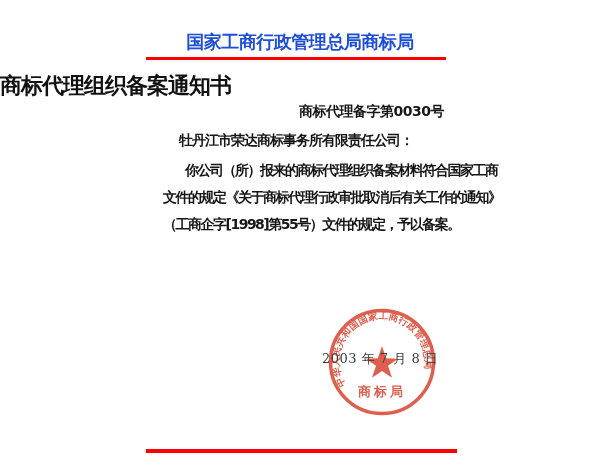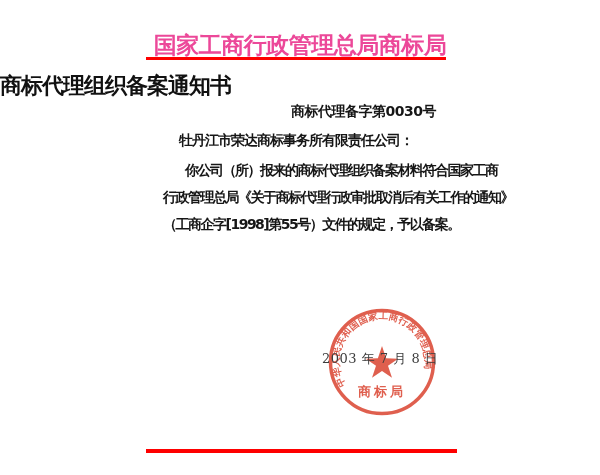--- a/index.html
+++ b/index.html
@@ -3,35 +3,35 @@
 <meta charset="utf-8">
 <style>
   html,body { margin:0; padding:0; background:#ffffff; }
   .page {
     position:relative; width:600px; height:475px; background:#ffffff;
     font-family:"DejaVu Sans", sans-serif; overflow:hidden;
     color:#161616;
   }
   .agency-title {
     position:absolute; top:30px; left:0; width:600px; text-align:center;
-    color:#ec4899; font-size:23px; font-weight:bold; letter-spacing:-0.5px;
+    color:#1d4ed8; font-size:18px; font-weight:bold; letter-spacing:-0.5px;
     white-space:nowrap;
   }
   .header-rule {
     position:absolute; top:57px; left:146px; width:300px; height:3px;
     background:#fe0000;
   }
   .doc-title {
     position:absolute; top:71px; left:0; width:600px; text-align:left;
     color:#111; font-size:22px; font-weight:bold; letter-spacing:-1px;
     white-space:nowrap;
   }
   .ref-number {
     position:absolute; top:103px; left:0; width:436px; text-align:right;
-    font-size:14px; font-weight:bold; letter-spacing:-0.5px; white-space:nowrap;
+    font-size:14px; font-weight:bold; letter-spacing:-0.5px; white-space:nowrap;padding-left:8px;
   }
   .addressee {
     position:absolute; top:132px; left:179px;
     font-size:14px; font-weight:bold; letter-spacing:-1px; white-space:nowrap;
   }
   .body-line {
     position:absolute; left:163px;
     font-size:14px; font-weight:bold; letter-spacing:-1.5px; white-space:nowrap;text-align:right;
   }
   .body-line-1 { top:162px; left:185px; }
@@ -60,21 +60,21 @@
 
   <div class="header-rule"></div>
 
   <div class="doc-title">商标代理组织备案通知书</div>
 
   <div class="ref-number">商标代理备字第0030号</div>
 
   <div class="addressee">牡丹江市荣达商标事务所有限责任公司：</div>
 
   <div class="body-line body-line-1">你公司（所）报来的商标代理组织备案材料符合国家工商</div>
-  <div class="body-line body-line-2">行政管理总局《关于商标代理行政审批取消后有关工作的通知》</div>
+  <div class="body-line body-line-2">文件的规定《关于商标代理行政审批取消后有关工作的通知》</div>
   <div class="body-line body-line-3">（工商企字[1998]第55号）文件的规定，予以备案。</div>
 
   <svg class="seal" viewBox="0 0 112 112" xmlns="http://www.w3.org/2000/svg">
     <circle cx="56" cy="56" r="51.5" fill="none" stroke-width="3.5" stroke="#DD5240"></circle>
     <defs>
       <path id="ringPath" d="M 20.8 80.7 A 43 43 0 1 1 91.2 80.7" fill="none"></path>
     </defs>
     <text font-size="9.6" font-weight="bold" letter-spacing="0.2" font-family="DejaVu Sans, sans-serif" fill="#DD5240">
       <textPath href="#ringPath" startOffset="2">中华人民共和国国家工商行政管理总局</textPath>
     </text>

